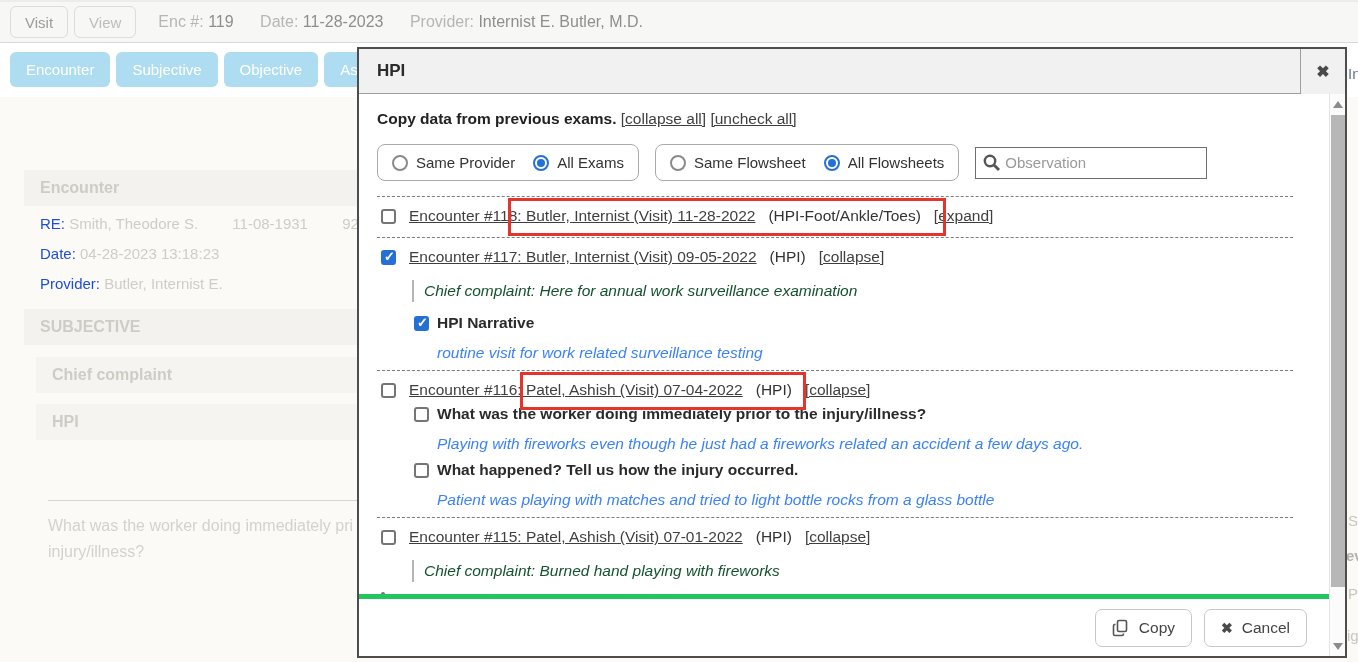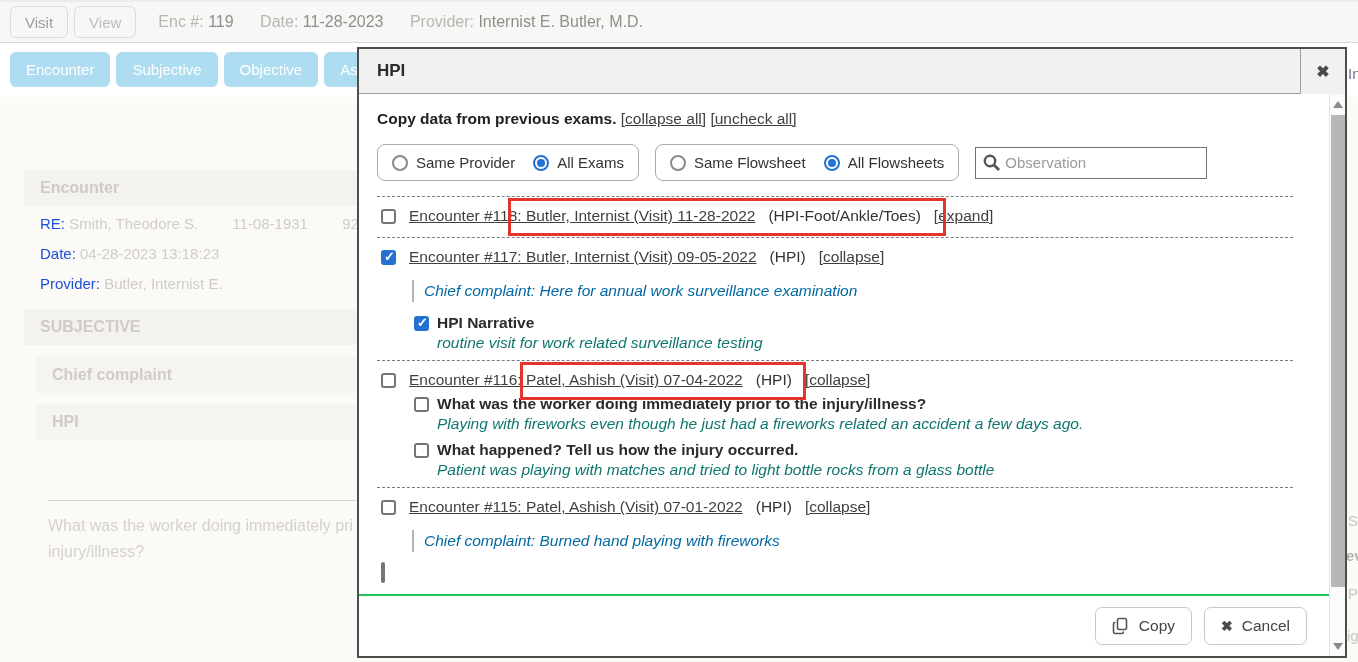--- a/index.html
+++ b/index.html
@@ -79,31 +79,31 @@
   .enc-suffix { color:#333; }
   .enc-action { color:#3f3f3f; text-decoration:underline; cursor:pointer; }
 
   .hl-box { position:absolute; top:-9px; height:38px; border:3px solid #e5342b; z-index:5;
     pointer-events:none; }
   .hl-118 { left:131px; width:438px; }
   .hl-116 { left:143px; width:286px; }
 
   .quote-line { margin-top:14px; margin-left:35px; display:flex; align-items:stretch; gap:10px; }
   .quote-bar { width:2px; background:#b5b5b5; flex:0 0 auto; }
-  .quote-text { font-size:15.5px; font-style:italic; color:#0369a1; padding:2px 0; }
+  .quote-text { font-size:15.5px; font-style:italic; color:#14532d; padding:2px 0; }
 
   .check-item { margin-top:10px; margin-left:37px; display:flex; gap:8px; }
   .check-item .cb { margin-top:2px; }
   .ci-title { font-size:15.5px; font-weight:bold; color:#2b2b2b; }
-  .ci-note { font-size:15.5px; font-style:italic; color:#0f766e; margin-top:2px; }
+  .ci-note { font-size:15.5px; font-style:italic; color:#3b82f6; margin-top:12px; }
 
   .partial-cb { margin-top:12px; margin-left:4px; }
 
   #modal-footer { position:absolute; left:0; right:16px; bottom:0; height:62px; background:#fff;
-    border-top:2px solid #22c55e; display:flex; align-items:center; justify-content:flex-end;
+    border-top:5px solid #22c55e; display:flex; align-items:center; justify-content:flex-end;
     gap:12px; padding-right:22px; z-index:6; }
   .ftr-btn { height:38px; border:1px solid #c8c8c8; border-radius:7px; background:#fff;
     font-size:15.5px; color:#444; display:inline-flex; align-items:center; gap:9px;
     padding:0 16px; cursor:pointer; font-family:"Liberation Sans",sans-serif; }
   .cancel-x { font-weight:bold; font-size:14px; color:#4a4a4a; }
 
   
   #scrollbar { position:absolute; right:0; top:45px; bottom:0; width:16px; background:#fbfbfb;
     border-left:1px solid #e4e4e4; z-index:7; }
   .scroll-arrow { position:absolute; left:0; width:16px; height:16px; display:flex;

